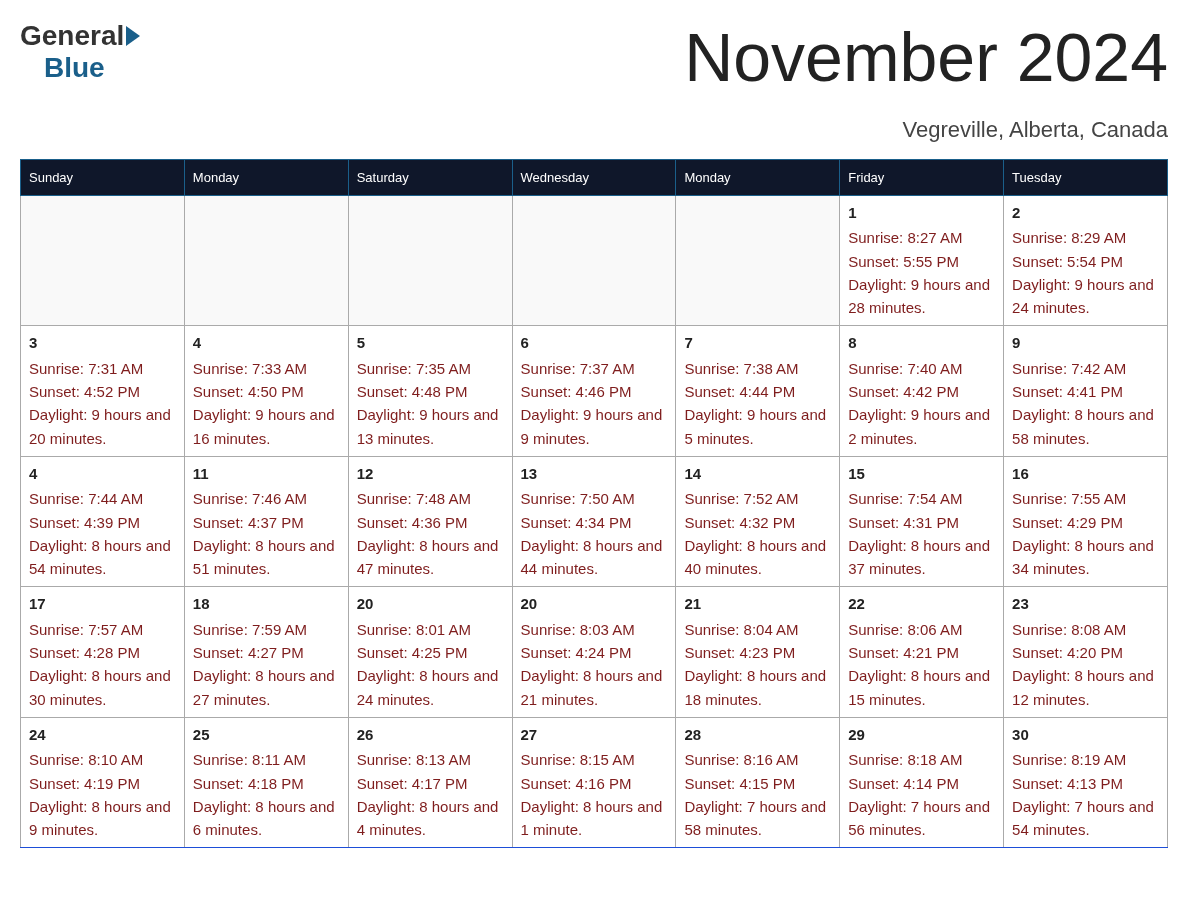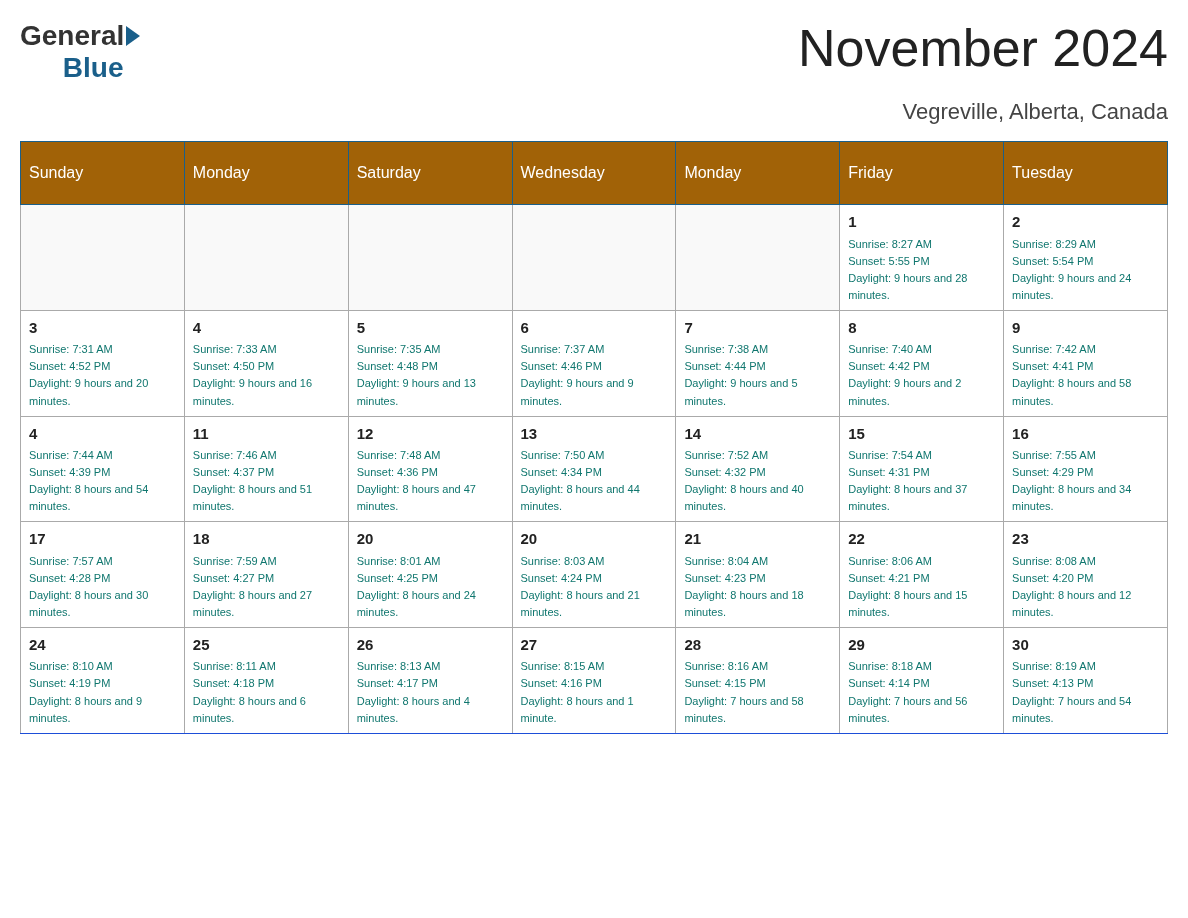--- a/index.html
+++ b/index.html
@@ -12,84 +12,84 @@
     }
     .header {
       display: flex;
       justify-content: space-between;
       align-items: flex-start;
       margin-bottom: 16px;
     }
     .logo {
       display: flex;
       flex-direction: column;
-      align-items: center;
+      align-items: flex-start;
     }
     .logo-text {
       display: flex;
       align-items: center;
       font-size: 28px;
       font-weight: bold;
       color: #333;
     }
     .logo-general { color: #333; }
     .logo-arrow {
       width: 0; height: 0;
       border-left: 14px solid #1a5f8a;
       border-top: 10px solid transparent;
       border-bottom: 10px solid transparent;
       margin: 0 2px;
       display: inline-block;
     }
     .logo-blue { color: #1a5f8a; font-size: 28px; font-weight: bold; margin-left: 24px; }
     .title-section { text-align: right; }
     .calendar-title {
-      font-size: 52px;
+      font-size: 68px;
       font-weight: normal;
       color: #222;
       line-height: 1.1;
     }
     .calendar-subtitle {
       font-size: 22px;
       color: #444;
       margin-top: 22px;
     }
     .calendar {
       width: 100%;
       border-collapse: collapse;
       border: 1px solid #999;
     }
     .calendar th {
-      background: #a16207;
+      background: #0f172a;
       color: #fff;
-      font-size: 16px;
+      font-size: 13px;
       font-weight: normal;
-      padding: 22px 8px;
+      padding: 10px 8px;
       text-align: left;
       border: 1px solid #1a5f8a;
     }
     .calendar td {
       vertical-align: top;
       border: 1px solid #aaa;
       padding: 6px 8px;
       width: calc(100% / 7);
       min-height: 110px;
       font-size: 13px;
       color: #222;
       line-height: 1.5;
     }
     .day-num {
       font-size: 15px;
       font-weight: bold;
       display: block;
       margin-bottom: 2px;
     }
     .day-info {
-      font-size: 11px;
-      color: #0f766e;
+      font-size: 15px;
+      color: #7f1d1d;
       line-height: 1.55;
     }
     .empty { background: #f9f9f9; }
     tr:last-child td { border-bottom: 1px solid #1d4ed8; }
   </style>
 </head>
 <body>
 
 <div class="header">
   <div class="logo">

